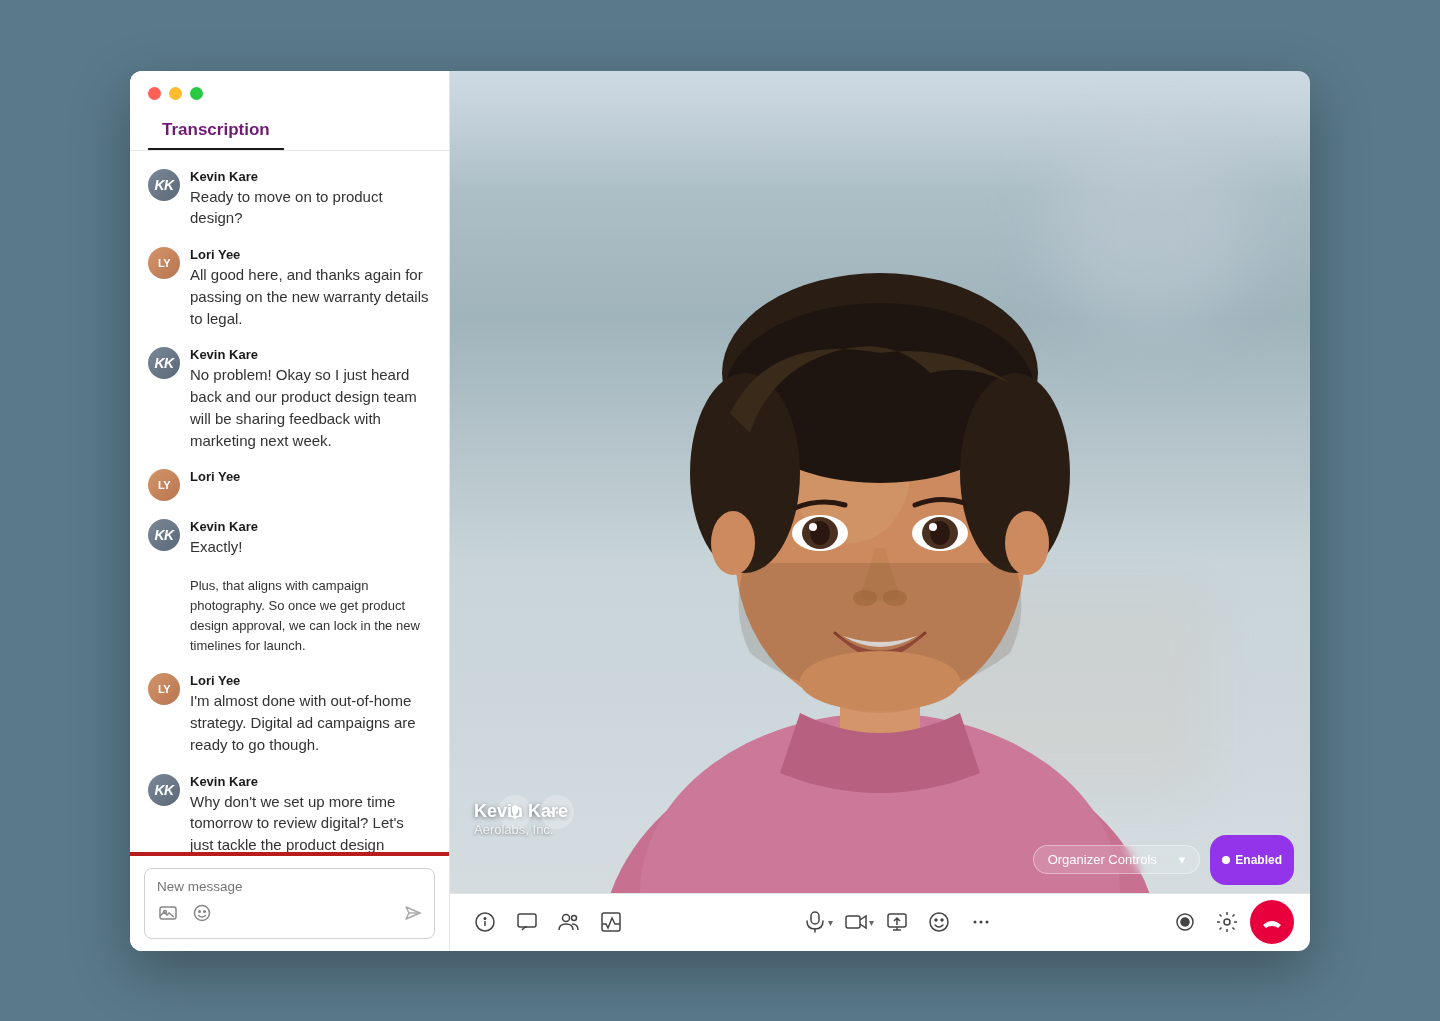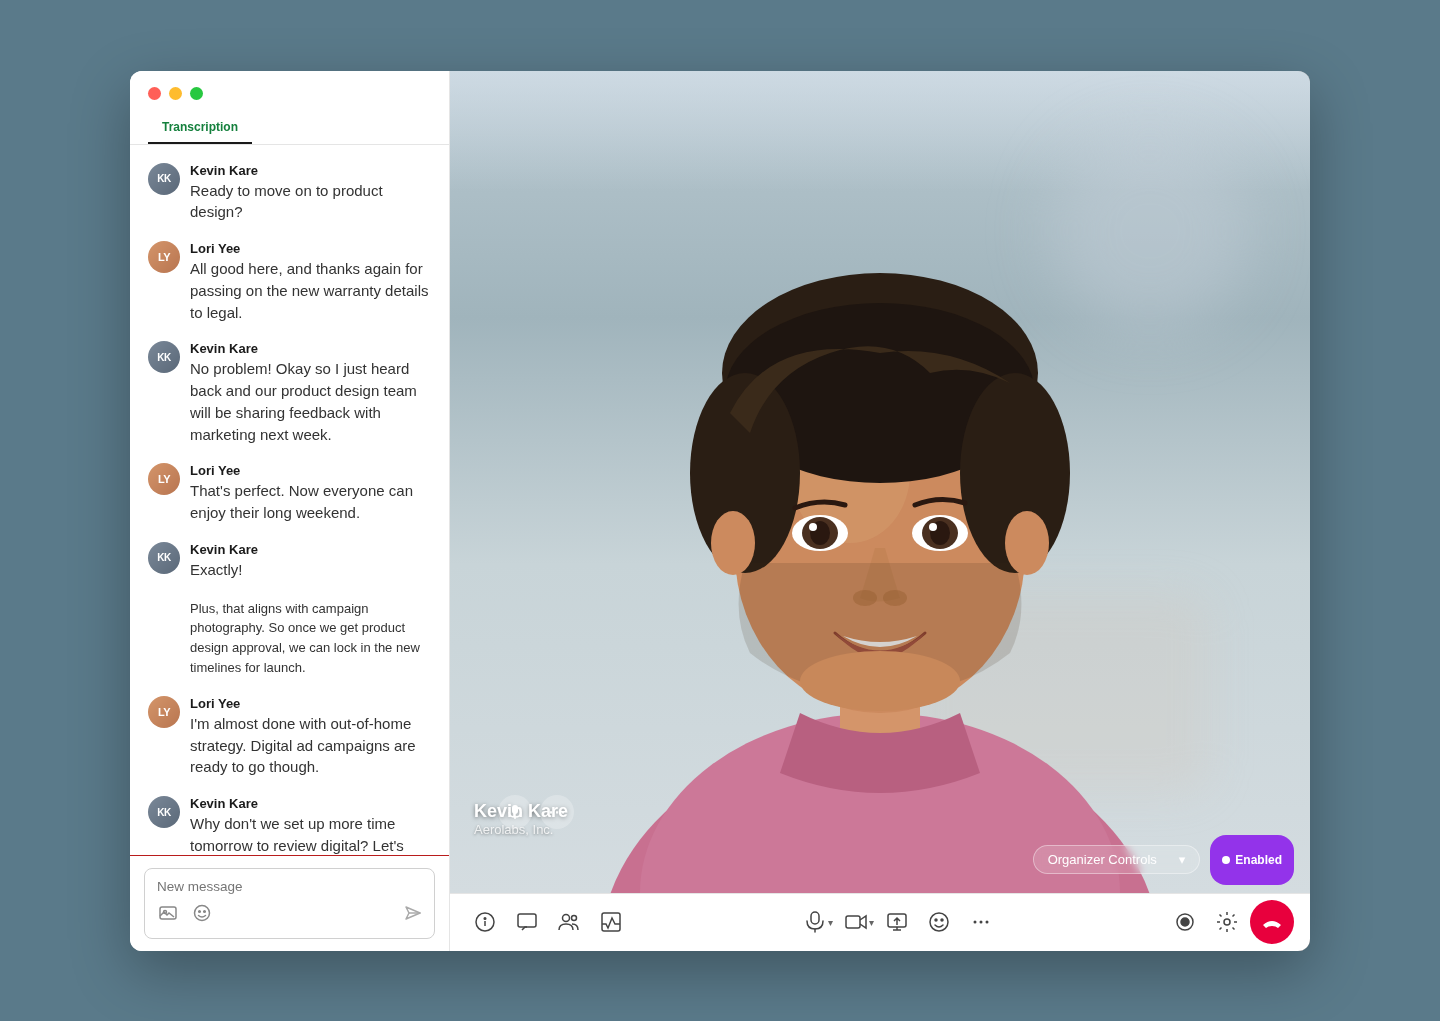--- a/index.html
+++ b/index.html
@@ -44,23 +44,23 @@
     .window-btn.close { background: #ff5f57; }
     .window-btn.minimize { background: #febc2e; }
     .window-btn.maximize { background: #28c840; }
     .tab-bar {
       padding: 0 18px;
       border-bottom: 1px solid #e5e5e5;
     }
     .tab-item {
       display: inline-block;
       padding: 8px 14px;
-      font-size: 12px;
+      font-size: 17px;
       font-weight: 600;
-      color: #15803d;
+      color: #701a75;
       border-bottom: 2px solid #1a1a1a;
       cursor: pointer;
     }
     .transcription-list {
       flex: 1;
       overflow-y: auto;
       padding: 18px 18px 0;
     }
     .message-item {
       display: flex;
@@ -97,21 +97,21 @@
       margin-left: 42px;
       margin-bottom: 18px;
     }
     .msg-continuation .msg-text {
       font-size: 13px;
       color: #333;
       line-height: 1.45;
     }
     .message-input-area {
       padding: 12px 14px;
-      border-top: 1px solid #b91c1c;
+      border-top: 4px solid #b91c1c;
     }
     .message-input-box {
       border: 1px solid #d0d0d0;
       border-radius: 8px;
       padding: 10px 12px;
       display: flex;
       flex-direction: column;
       gap: 8px;
     }
     .message-input {
@@ -277,23 +277,24 @@
       display: flex;
       align-items: center;
       justify-content: center;
       color: #fff;
       font-size: 18px;
     }
 
     
     .kevin-avatar {
       background: linear-gradient(135deg, #7a8898, #5a6878);
-      font-size: 10px;
+      font-size: 14px;
       font-weight: 700;
       letter-spacing: -0.5px;
+      font-style: italic;
     }
     .lori-avatar {
       background: linear-gradient(135deg, #d4956a, #b87550);
       font-size: 11px;
       font-weight: 700;
       letter-spacing: -0.5px;
     }
   </style>
 </head>
 <body>
@@ -328,21 +329,20 @@
       <div class="avatar kevin-avatar">KK</div>
       <div class="msg-content">
         <div class="msg-sender">Kevin Kare</div>
         <div class="msg-text">No problem! Okay so I just heard back and our product design team will be sharing feedback with marketing next week.</div>
       </div>
     </div>
         <div class="message-item">
       <div class="avatar lori-avatar">LY</div>
       <div class="msg-content">
         <div class="msg-sender">Lori Yee</div>
-        <div class="msg-text">That's perfect. Now everyone can enjoy their long weekend.</div>
       </div>
     </div>
         <div class="message-item">
       <div class="avatar kevin-avatar">KK</div>
       <div class="msg-content">
         <div class="msg-sender">Kevin Kare</div>
         <div class="msg-text">Exactly!</div>
       </div>
     </div>
         <div class="msg-continuation"><span class="msg-text">Plus, that aligns with campaign photography. So once we get product design approval, we can lock in the new timelines for launch.</span></div>

